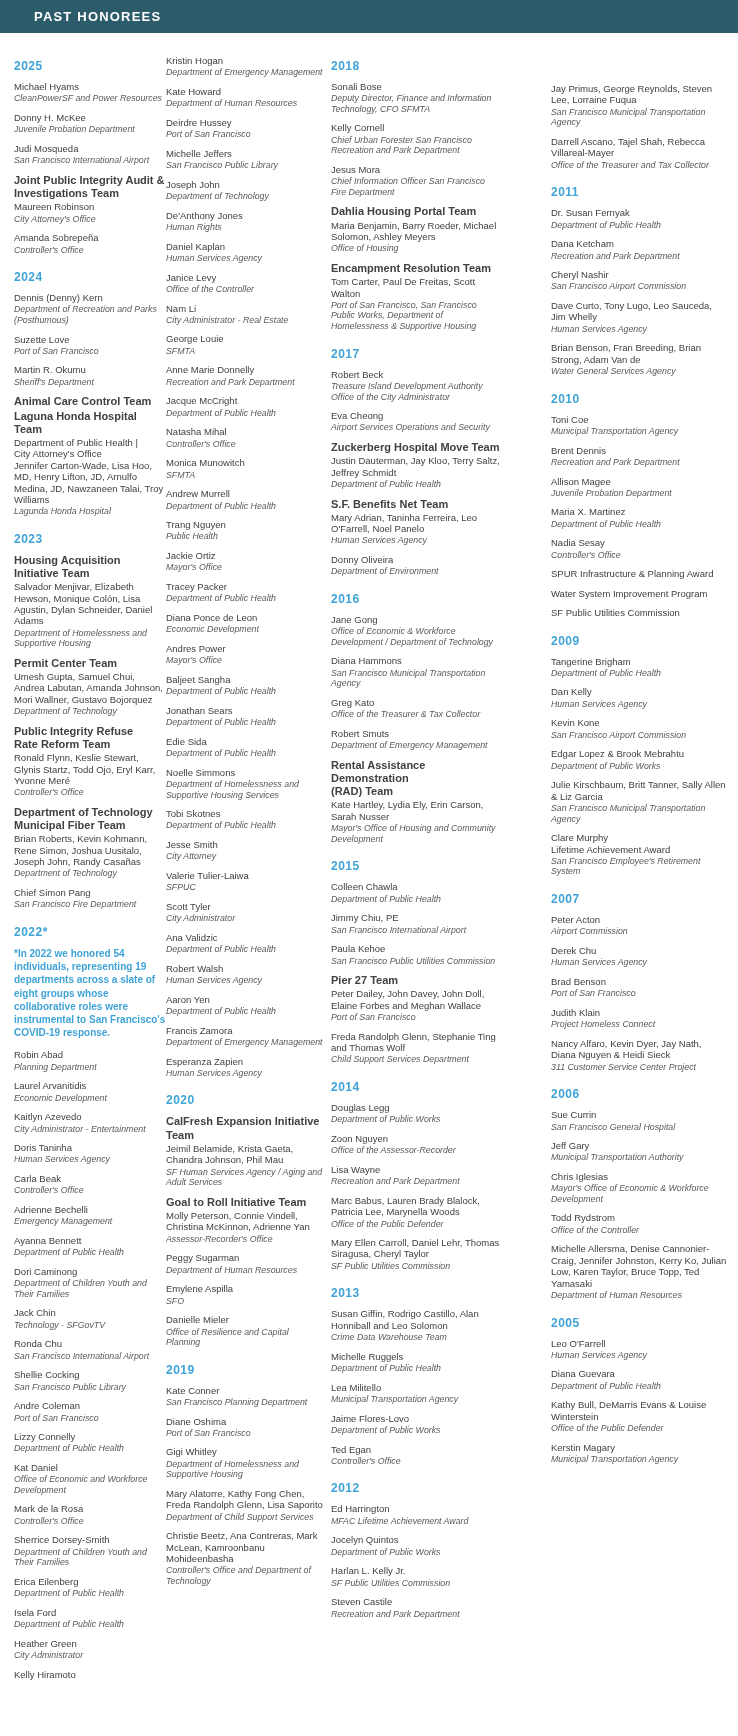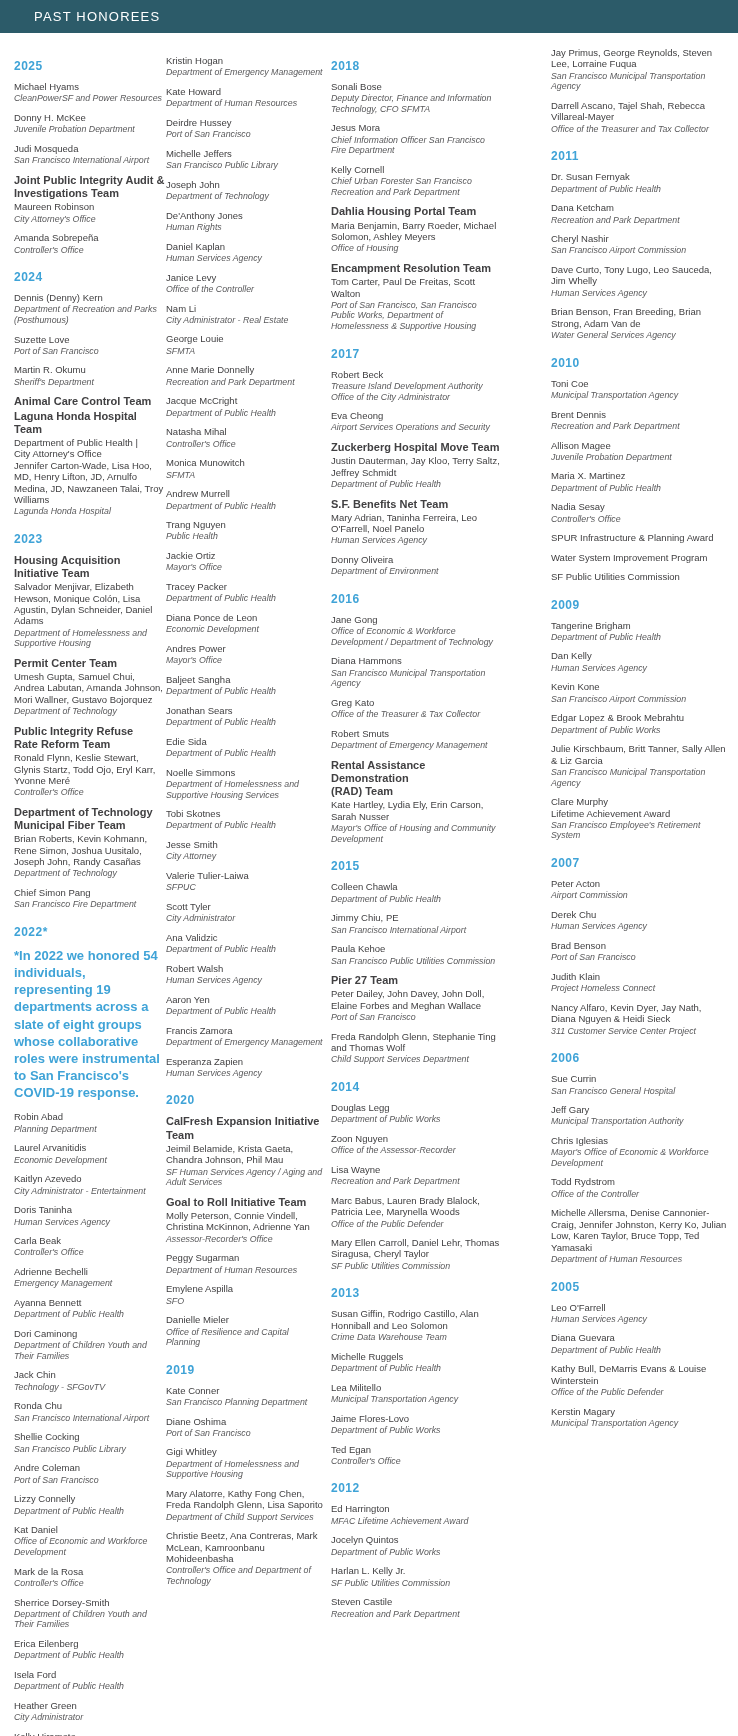--- a/index.html
+++ b/index.html
@@ -6,46 +6,46 @@
   body{
     width:738px;height:1736px;overflow:hidden;background:#ffffff;
     font-family:"Liberation Sans", sans-serif;
     -webkit-font-smoothing:antialiased;
   }
   .header{
     background:#2C5B69;height:33px;display:flex;align-items:center;
     padding-left:34px;box-sizing:border-box;width:738px;
   }
   .header-title{
-    color:#ffffff;font-size:13px;font-weight:400;letter-spacing:1.2px;
+    color:#ffffff;font-size:13px;font-weight:700;letter-spacing:1.2px;
   }
   .columns{display:flex;align-items:flex-start;padding-top:12px;}
   .col{flex:0 0 auto;box-sizing:border-box;}
   .col-1{width:152px;margin-left:14px;}
   .col-2{width:158px;padding-top:10px;}
   .col-3{width:170px;margin-left:7px;}
-  .col-4{width:176px;margin-left:50px;padding-top:2px;}
+  .col-4{width:176px;margin-left:50px;padding-top:2px;margin-top:36px;}
   .year{
     color:#3FA3D7;font-size:12px;font-weight:700;letter-spacing:0.5px;
     margin:16px 0 9px 0;line-height:1;
   }
   .col .year:first-child{margin-top:15px;}
   .entry{margin-bottom:8px;}
   .entry .n{
     color:#414042;font-size:9.5px;line-height:1.2;white-space:pre-line;
   }
   .entry .d{
     color:#59595B;font-size:8.8px;font-style:italic;line-height:1.2;margin-top:1px;
   }
   .team{
     color:#414042;font-size:11px;font-weight:700;line-height:1.2;
     margin-bottom:1px;white-space:pre-line;
   }
   .note{
-    color:#3FA3D7;font-size:13px;font-weight:700;line-height:1.32;
+    color:#3FA3D7;font-size:10px;font-weight:700;line-height:1.32;
     margin-bottom:10px;white-space:pre-line;
   }
 </style>
 </head>
 <body>
 
 <div class="header">
   <span class="header-title">PAST HONOREES</span>
 </div>
 
@@ -384,26 +384,26 @@
         <div class="d">Controller's Office and Department of Technology</div>
       </div>
     </div>
   <div class="col col-3">
       <div class="year">2018</div>
       <div class="entry">
         <div class="n">Sonali Bose</div>
         <div class="d">Deputy Director, Finance and Information Technology, CFO SFMTA</div>
       </div>
       <div class="entry">
+        <div class="n">Kelly Cornell</div>
+        <div class="d">Chief Urban Forester San Francisco Recreation and Park Department</div>
+      </div>
+      <div class="entry">
         <div class="n">Jesus Mora</div>
         <div class="d">Chief Information Officer San Francisco Fire Department</div>
-      </div>
-      <div class="entry">
-        <div class="n">Kelly Cornell</div>
-        <div class="d">Chief Urban Forester San Francisco Recreation and Park Department</div>
       </div>
       <div class="team">Dahlia Housing Portal Team</div>
       <div class="entry">
         <div class="n">Maria Benjamin, Barry Roeder, Michael Solomon, Ashley Meyers</div>
         <div class="d">Office of Housing</div>
       </div>
       <div class="team">Encampment Resolution Team</div>
       <div class="entry">
         <div class="n">Tom Carter, Paul De Freitas, Scott Walton</div>
         <div class="d">Port of San Francisco, San Francisco Public Works, Department of Homelessness &amp; Supportive Housing</div>

